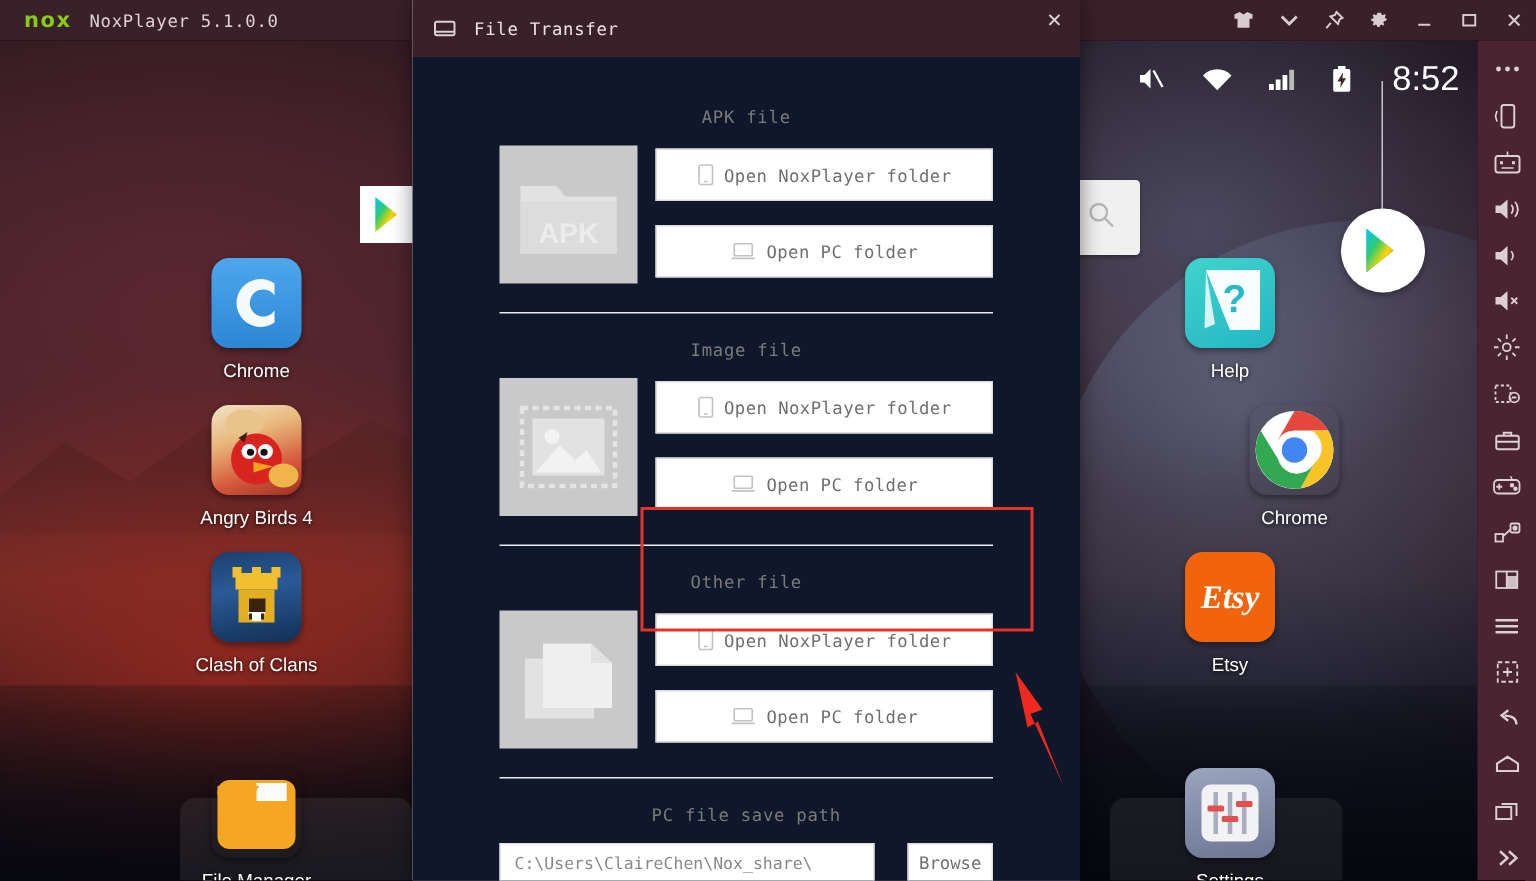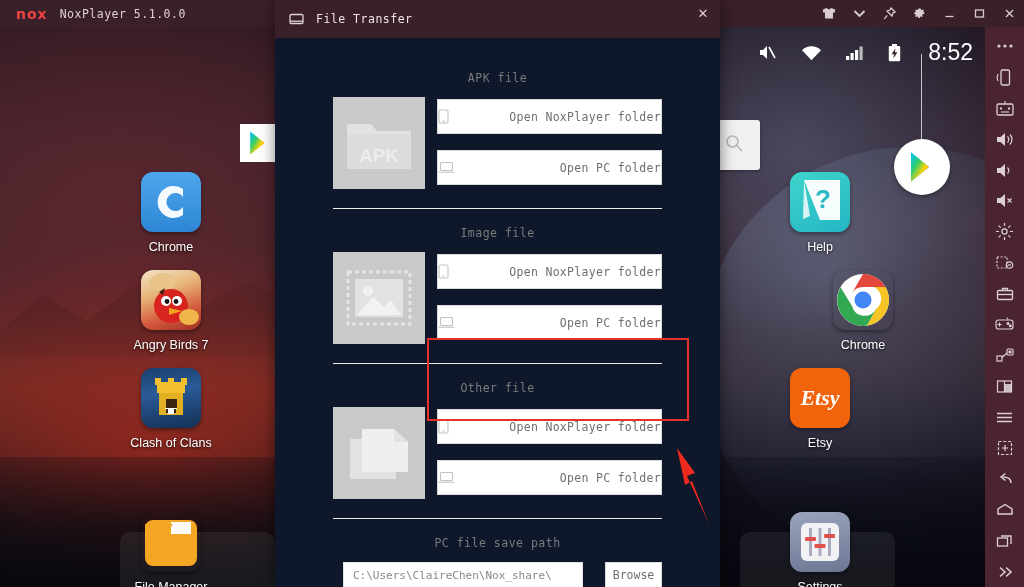--- a/index.html
+++ b/index.html
@@ -16,21 +16,21 @@
   }
 
   
   .nox-titlebar {
     position: absolute; left: 0; top: 0; width: 1024px; height: 27px;
     background: #3a2028;
     display: flex; align-items: center;
     z-index: 5;
   }
   .nox-logo {
-    margin-left: 16px; color: #ef4444; font-size: 14px;
+    margin-left: 16px; color: #84cc16; font-size: 14px;
     letter-spacing: 1px; font-weight: bold;
     font-family: "DejaVu Sans", sans-serif;
   }
   .nox-version {
     margin-left: 12px; color: #ddd2d6; font-size: 11.5px;
     font-family: "DejaVu Sans Mono", monospace;
     letter-spacing: 0.5px;
     text-align: center;
   }
   .nox-winbtns {
@@ -226,21 +226,21 @@
   }
   .sec-row { display: flex; align-items: flex-start; gap: 12px; }
   .thumb {
     width: 92px; height: 92px; background: #c9c9c9;
     flex: 0 0 auto; position: relative;
     display: flex; align-items: center; justify-content: center;
   }
   .sec-btns { flex: 1 1 auto; display: flex; flex-direction: column; gap: 16px; padding-top: 2px; }
   .btn {
     height: 35px; border: 1px solid #dcdcdc; background: #fff;
-    display: flex; align-items: center; justify-content: space-between;
+    display: flex; align-items: center; justify-content: center;
     gap: 7px; cursor: pointer;
     color: #6f6f6f; font-size: 11.5px;
     font-family: "DejaVu Sans Mono", monospace;
     letter-spacing: 0.3px;
   }
   .btn svg { display: block; }
   .divider {
     height: 1px; background: #ececec; margin-top: 19px;
   }
 
@@ -250,21 +250,21 @@
     pointer-events: none; z-index: 12;
   }
   .arrow { position: absolute; z-index: 12; pointer-events: none; }
 
   
   .path-label {
     text-align: center; color: #7a7a7a; font-size: 11.5px;
     font-family: "DejaVu Sans Mono", monospace;
     padding-top: 17px; padding-bottom: 12px; letter-spacing: 0.5px;
   }
-  .path-row { display: flex; gap: 22px; margin-left: 10px; }
+  .path-row { display: flex; gap: 22px; }
   .path-input {
     flex: 1 1 auto; height: 26px; border: 1px solid #e2e2e2;
     background: #fff; color: #888; font-size: 11px;
     font-family: "DejaVu Sans Mono", monospace;
     padding: 0 9px; outline: none;
   }
   .browse {
     width: 57px; height: 26px; border: 1px solid #dcdcdc; background: #fff;
     display: flex; align-items: center; justify-content: center;
     color: #6f6f6f; font-size: 11.5px; cursor: pointer;
@@ -371,21 +371,21 @@
           <circle cx="30" cy="36" r="17" fill="#d8241f"></circle>
           <circle cx="25" cy="31" r="5" fill="#fff"></circle>
             <circle cx="36" cy="31" r="5" fill="#fff"></circle>
           <circle cx="26" cy="31.5" r="2.4" fill="#111"></circle>
             <circle cx="35" cy="31.5" r="2.4" fill="#111"></circle>
           <path d="M28 38 L41 41 L28 45 Z" fill="#f4a41c"></path>
           <path d="M18 22 L24 18 L22 25 Z" fill="#3d1f14"></path>
           <ellipse cx="48" cy="47" rx="10" ry="8" fill="#f0b54a"></ellipse>
         </svg>
       </div>
-      <div class="lbl">Angry Birds 7</div>
+      <div class="lbl">Angry Birds 4</div>
     </div>
 
     <div class="app" style="left:116px; top:341px">
       <div class="ico ico-clash">
         <svg width="60" height="60" viewBox="0 0 60 60">
           <rect x="16" y="14" width="28" height="11" fill="#f2c02e"></rect>
           <rect x="14" y="10" width="6" height="7" fill="#f2c02e"></rect>
           <rect x="27" y="10" width="6" height="7" fill="#f2c02e"></rect>
           <rect x="40" y="10" width="6" height="7" fill="#f2c02e"></rect>
           <rect x="18" y="25" width="24" height="22" fill="#e2ae22"></rect>

